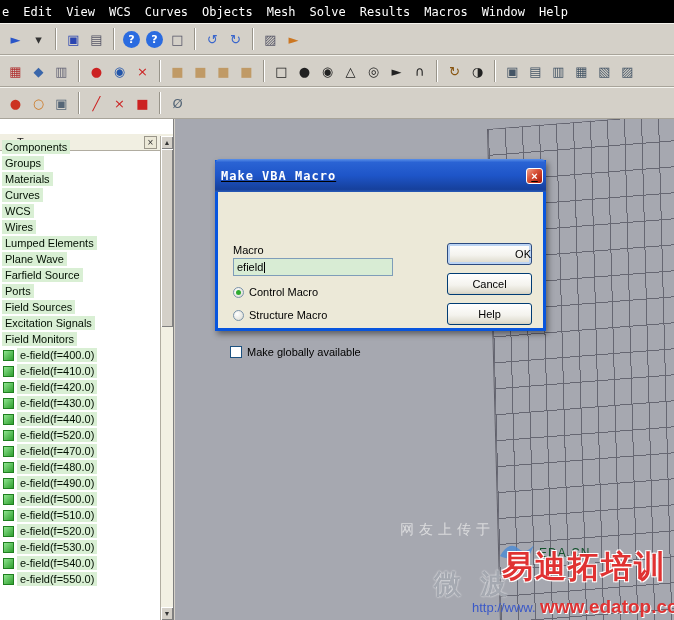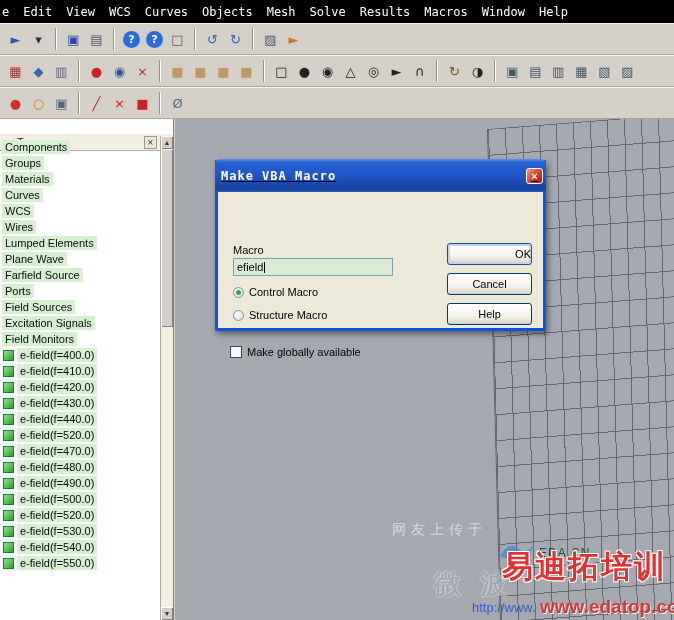--- a/index.html
+++ b/index.html
@@ -81,21 +81,21 @@
     transform: skewY(-4.5deg) skewX(1.5deg); transform-origin:0 0;
     background:
       repeating-linear-gradient(to right, #5c5c68 0 1px, transparent 1px 17px),
       repeating-linear-gradient(to bottom, #5c5c68 0 1px, transparent 1px 26px);
     border-left:1px solid #54545e;
     opacity:.85;
   }
 
   
   .wm { position:absolute; z-index:10; pointer-events:none; white-space:nowrap; }
-  .wm-upload { left:392px; top:521px; font-size:14px; letter-spacing:5px; color:rgba(235,235,235,.75);text-align:center; }
+  .wm-upload { left:400px; top:521px; font-size:14px; letter-spacing:5px; color:rgba(235,235,235,.75);text-align:center; }
   .wm-logo { left:498px; top:542px; display:flex; align-items:flex-end; color:#14532d; font-size:12px; letter-spacing:1px; }
   .wm-logo svg { margin-right:3px; }
   .wm-cn { left:434px; top:566px; font-size:27px; font-weight:bold; color:rgba(150,155,165,.85);
            letter-spacing:6px; text-shadow:0 0 2px #fff; z-index:11; }
   .wm-brand { left:502px; top:546px; font-size:31px; font-weight:bold; color:#e03232; letter-spacing:2px; z-index:12;
               text-shadow:1px 1px 0 #fff,-1px -1px 0 #fff,1px -1px 0 #fff,-1px 1px 0 #fff; }
   .wm-url-blue { left:472px; top:600px; font-size:13px; color:#3a58c8; z-index:11; }
   .wm-url-red { left:540px; top:596px; font-size:19px; font-weight:bold; color:#e03232; z-index:12;
                 text-shadow:1px 1px 0 #fff; }
 
@@ -404,20 +404,24 @@
         <div class="tree-row efield">
     <span class="efield-icon"></span>
     <span class="tree-label">e-field(f=490.0)</span>
   </div>
         <div class="tree-row efield">
     <span class="efield-icon"></span>
     <span class="tree-label">e-field(f=500.0)</span>
   </div>
         <div class="tree-row efield">
     <span class="efield-icon"></span>
+    <span class="tree-label">e-field(f=510.0)</span>
+  </div>
+        <div class="tree-row efield">
+    <span class="efield-icon"></span>
     <span class="tree-label">e-field(f=520.0)</span>
   </div>
         <div class="tree-row efield">
     <span class="efield-icon"></span>
     <span class="tree-label">e-field(f=530.0)</span>
   </div>
         <div class="tree-row efield">
     <span class="efield-icon"></span>
     <span class="tree-label">e-field(f=540.0)</span>
   </div>

